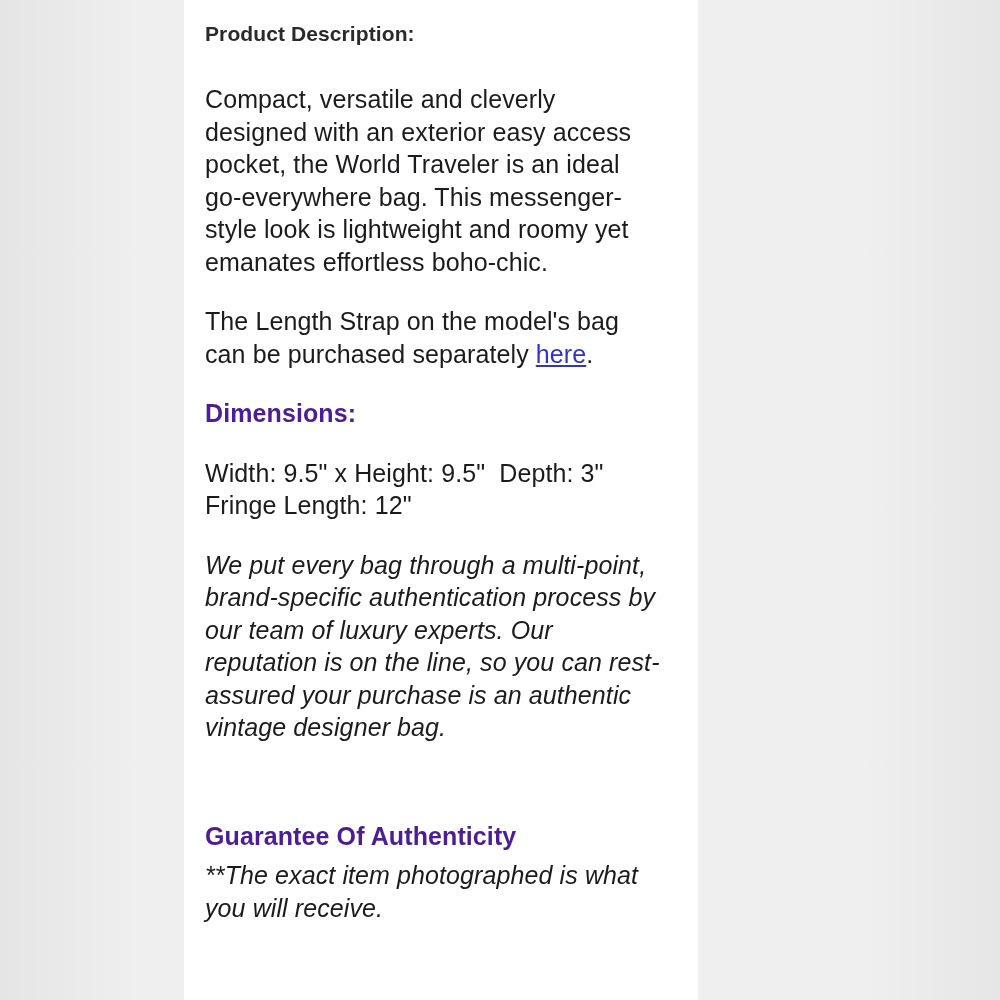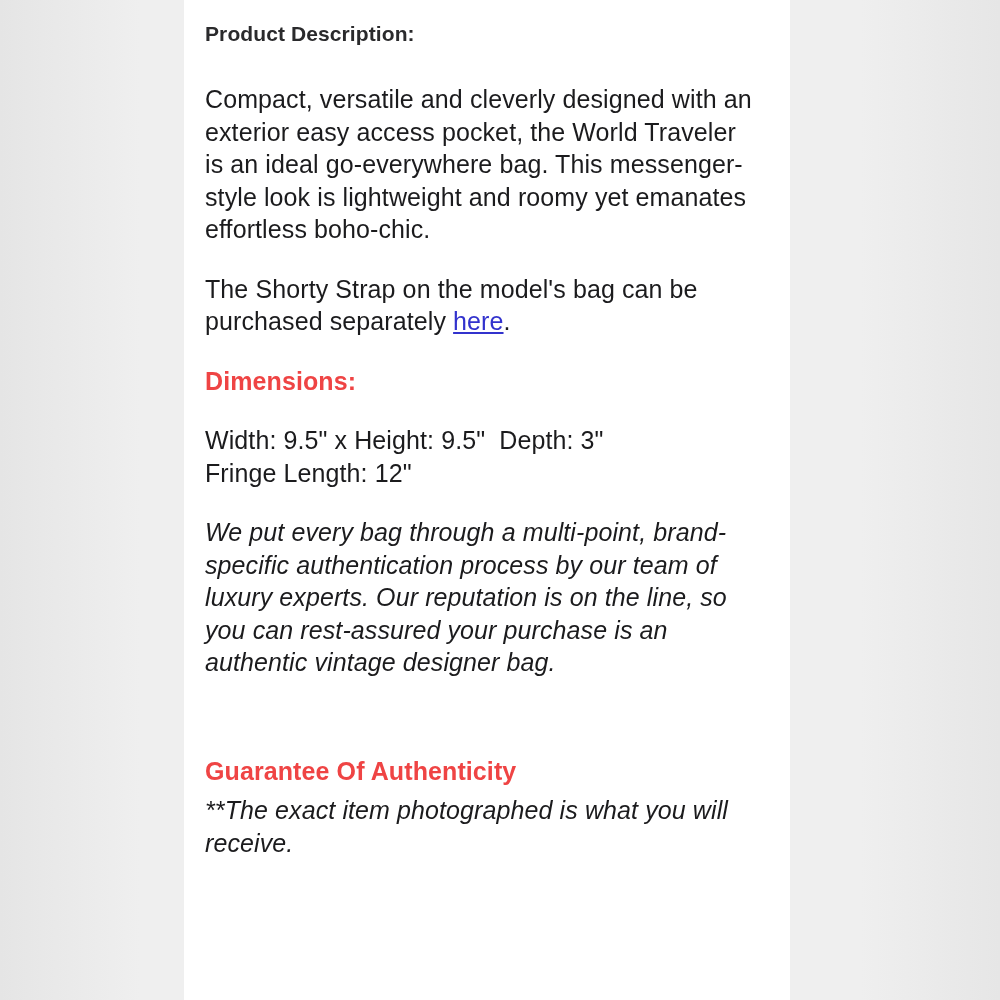--- a/index.html
+++ b/index.html
@@ -14,21 +14,21 @@
     position: relative;
     width: 1000px;
     height: 1000px;
     background: linear-gradient(90deg, #e5e5e5 0%, #efefef 14%, #efefef 86%, #e6e6e6 100%);
     overflow: hidden;
   }
   .content {
     position: absolute;
     left: 184px;
     top: 0;
-    width: 606px;
+    width: 514px;
     height: 1000px;
     background: #ffffff;
     box-sizing: border-box;
     padding: 21px 35px 0 21px;
     overflow: hidden;
   }
   .label {
     font-size: 21px;
     line-height: 26px;
     font-weight: 600;
@@ -39,21 +39,21 @@
   .body {
     font-size: 25px;
     line-height: 32.5px;
     font-weight: 400;
     color: #1b1b1d;
     margin: 0 0 27px 0;
     letter-spacing: 0.1px;
   }
   .heading {
     font-weight: 700;
-    color: #ef4444;
+    color: #4c1d95;
   }
   .mt-lg {
     margin-top: 76px;
   }
   .italic {
     font-style: italic;
   }
   .pre {
     white-space: pre-wrap;
   }
@@ -73,21 +73,21 @@
 </head>
 <body>
 
 <div class="stage">
   <div class="content">
 
     <div class="label">Product Description:</div>
 
     <p class="body">Compact, versatile and cleverly designed with an exterior easy access pocket, the World Traveler is an ideal go-everywhere bag. This messenger-style look is lightweight and roomy yet emanates effortless boho-chic.</p>
 
-    <p class="body"><span>The Shorty Strap on the model's bag can be purchased separately </span><a class="link" href="#">here</a><span>.</span></p>
+    <p class="body"><span>The Length Strap on the model's bag can be purchased separately </span><a class="link" href="#">here</a><span>.</span></p>
 
     <p class="body heading">Dimensions:</p>
 
     <p class="body pre"><span>Width: 9.5" x Height: 9.5"  Depth: 3"</span><br><span>Fringe Length: 12"</span></p>
 
 
 
     <p class="body italic">We put every bag through a multi-point, brand-specific authentication process by our team of luxury experts. Our reputation is on the line, so you can rest-assured your purchase is an authentic vintage designer bag.</p>
 
     <p class="body heading mt-lg">Guarantee Of Authenticity</p>

